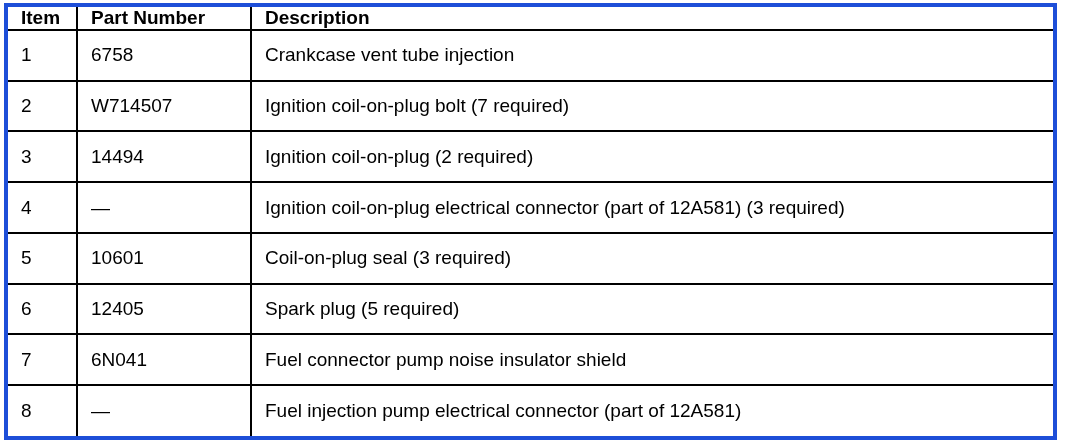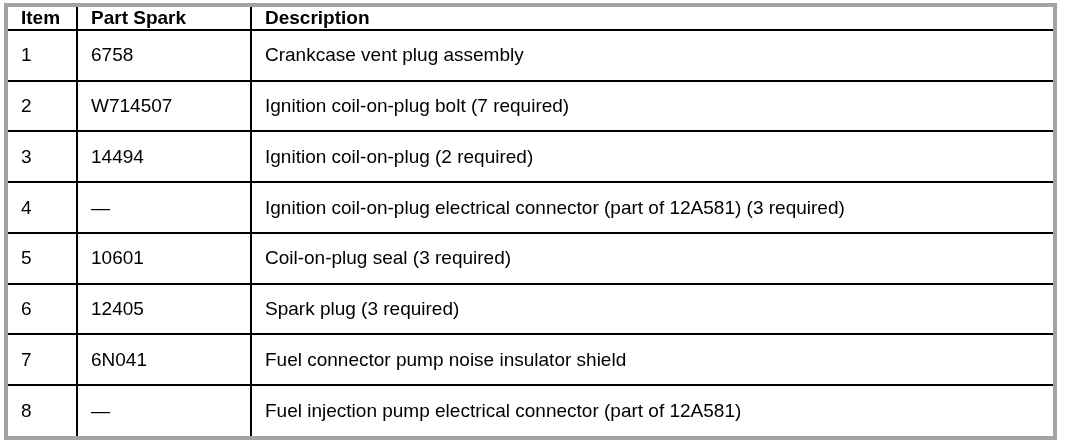--- a/index.html
+++ b/index.html
@@ -33,47 +33,47 @@
     font-size: 19px;
     line-height: 1.15;
     white-space: nowrap;
     overflow: hidden;
   }
   table.parts-table th {
     font-weight: bold;
   }
   
   table.parts-table {
-    border: 4px solid #a3a3a3;
+    border: 4px solid #1d4ed8;
   }
   col.col-item { width: 71px; }
   col.col-part { width: 174px; }
   col.col-desc { width: auto; }
 </style>
 </head>
 <body>
 
 <table class="parts-table">
   <colgroup>
     <col class="col-item">
     <col class="col-part">
     <col class="col-desc">
   </colgroup>
   <thead>
     <tr>
       <th>Item</th>
-      <th>Part Spark</th>
+      <th>Part Number</th>
       <th>Description</th>
     </tr>
   </thead>
   <tbody>
     <tr>
       <td>1</td>
       <td>6758</td>
-      <td>Crankcase vent plug assembly</td>
+      <td>Crankcase vent tube injection</td>
     </tr>
     <tr>
       <td>2</td>
       <td>W714507</td>
       <td>Ignition coil-on-plug bolt (7 required)</td>
     </tr>
     <tr>
       <td>3</td>
       <td>14494</td>
       <td>Ignition coil-on-plug (2 required)</td>
@@ -84,21 +84,21 @@
       <td>Ignition coil-on-plug electrical connector (part of 12A581) (3 required)</td>
     </tr>
     <tr>
       <td>5</td>
       <td>10601</td>
       <td>Coil-on-plug seal (3 required)</td>
     </tr>
     <tr>
       <td>6</td>
       <td>12405</td>
-      <td>Spark plug (3 required)</td>
+      <td>Spark plug (5 required)</td>
     </tr>
     <tr>
       <td>7</td>
       <td>6N041</td>
       <td>Fuel connector pump noise insulator shield</td>
     </tr>
     <tr>
       <td>8</td>
       <td>—</td>
       <td>Fuel injection pump electrical connector (part of 12A581)</td>

